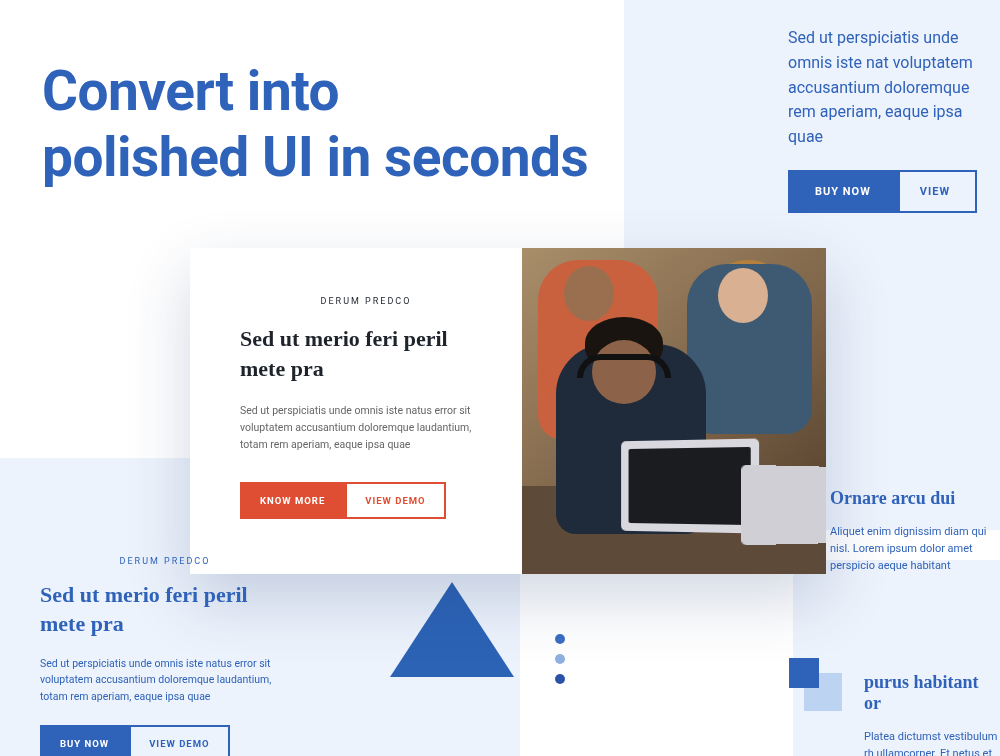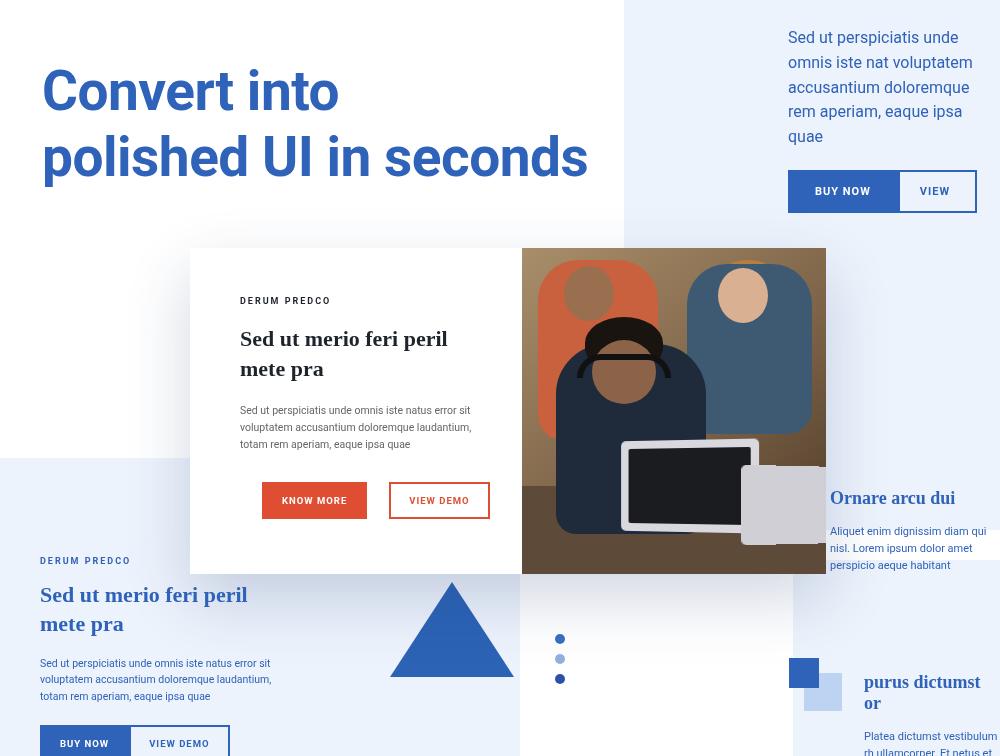--- a/index.html
+++ b/index.html
@@ -128,42 +128,42 @@
     box-shadow: 0 25px 60px rgba(28,55,110,0.20);
     display: flex;
   }
   .card-mid .content {
     flex: 1;
     padding: 48px 30px 40px 50px;
   }
   .eyebrow {
     font-size: 9px;
     letter-spacing: 2px;
-    font-weight: 700;
+    font-weight: 400;
     color: #1f242c;
     margin-bottom: 18px;
+    text-align: center;
   }
   .card-mid h2 {
     font-family: Georgia, "Times New Roman", serif;
     font-size: 22px;
     font-weight: 700;
     line-height: 1.35;
     color: #1f242c;
     margin-bottom: 20px;
   }
   .card-mid .para {
     font-size: 10.5px;
     line-height: 1.6;
     color: #666;
     margin-bottom: 28px;
   }
   .card-mid .btns .btn {
     padding: 11px 18px;
     font-size: 9.5px;
-    margin-left: 22px;
   }
   .card-mid .image {
     width: 304px;
     height: 100%;
     position: relative;
     overflow: hidden;
     background: linear-gradient(140deg, #a98e6a 0%, #7c6247 55%, #4a3826 100%);
   }
   
   .p1 { position:absolute; top:12px; left:16px; width:120px; height:180px; background:#C9613F; border-radius:40px 40px 25px 25px; }
@@ -301,15 +301,15 @@
     <div class="btn btn-outline-blue">VIEW DEMO</div>
   </div>
 </div>
 
 <div class="card-br-head">
   <h3>Ornare arcu dui</h3>
   <div class="para">Aliquet enim dignissim diam qui nisl. Lorem ipsum dolor amet perspicio aeque habitant</div>
 </div>
 
 <div class="card-br-low">
-  <h3>purus dictumst or</h3>
+  <h3>purus habitant or</h3>
   <div class="para">Platea dictumst vestibulum rh ullamcorper. Et netus et male fames ac turpis egestas inte</div>
 </div>
 
 </body></html>

